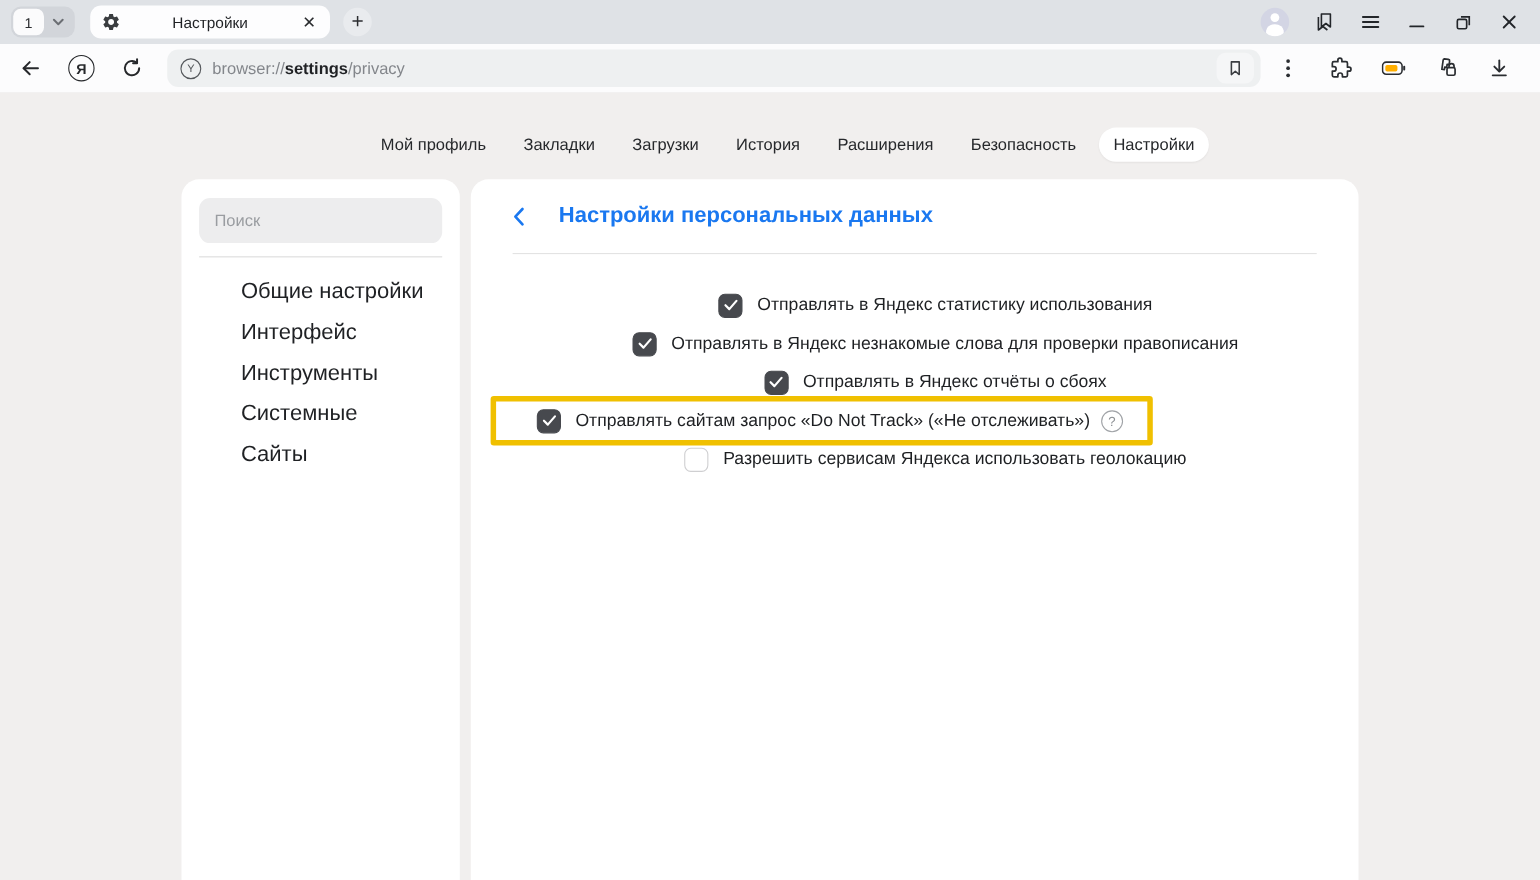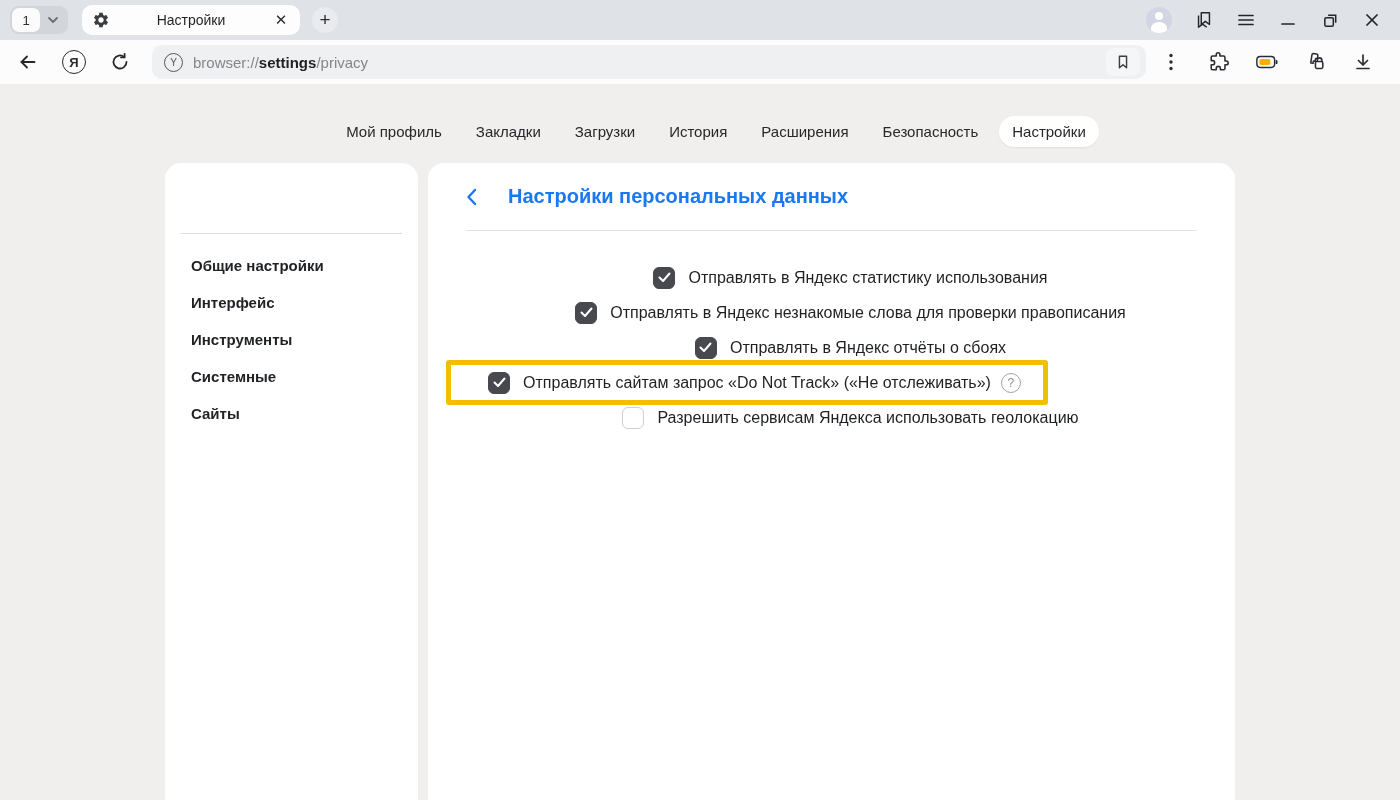--- a/index.html
+++ b/index.html
@@ -62,22 +62,22 @@
   .panel { position:absolute; top:79px; bottom:0; background:#ffffff; border-radius:16px 16px 0 0; }
   .sidebar { left:165px; width:253px; }
   .mainpanel { left:428px; width:807px; }
 
   .search-box { position:absolute; top:17px; left:16px; width:221px; height:41px;
                 background:#ededee; border:none; border-radius:10px; padding:0 14px;
                 font-size:15px; color:#1f2124; font-family:inherit; outline:none; }
   .search-box::placeholder { color:#9a9da1; }
   .side-divider { position:absolute; top:70px; left:16px; width:221px; height:1px; background:#dcdcdc; }
   .side-items { position:absolute; top:84px; left:0; right:0; }
-  .side-item { height:37px; display:flex; align-items:center; padding-left:26px;
-               font-size:15px; color:#1f2124; cursor:default;font-weight:bold; }
+  .side-item { height:37px; display:flex; align-items:center; padding-left:54px;
+               font-size:20px; color:#1f2124; cursor:default; }
 
   .main-header { position:absolute; top:22px; left:38px; display:flex; align-items:center; gap:26px; }
   .back-chevron { color:#1a78f0; width:16px; height:22px; display:flex; align-items:center; }
   .main-title { font-size:20px; font-weight:bold; color:#1a78f0; }
   .main-divider { position:absolute; top:67px; left:38px; width:731px; height:1px; background:#e3e3e3; }
 
   .rows { position:absolute; top:97px; left:0; right:0; }
   .cbrow { height:35px; display:flex; align-items:center; padding-left:38px;justify-content:center; }
   .checkbox { width:22px; height:22px; border-radius:6px; flex:0 0 auto;
               border:1.5px solid #cfcfd1; background:#fff;
@@ -224,20 +224,21 @@
       <div class="nav-item">Мой профиль</div>
       <div class="nav-item">Закладки</div>
       <div class="nav-item">Загрузки</div>
       <div class="nav-item">История</div>
       <div class="nav-item">Расширения</div>
       <div class="nav-item">Безопасность</div>
       <div class="nav-item active">Настройки</div>
     </div>
 
     <div class="panel sidebar">
+      <input class="search-box" type="text" placeholder="Поиск" style="">
       <div class="side-divider"></div>
       <div class="side-items">
         <div class="side-item">Общие настройки</div>
         <div class="side-item">Интерфейс</div>
         <div class="side-item">Инструменты</div>
         <div class="side-item">Системные</div>
         <div class="side-item">Сайты</div>
       </div>
     </div>
 

